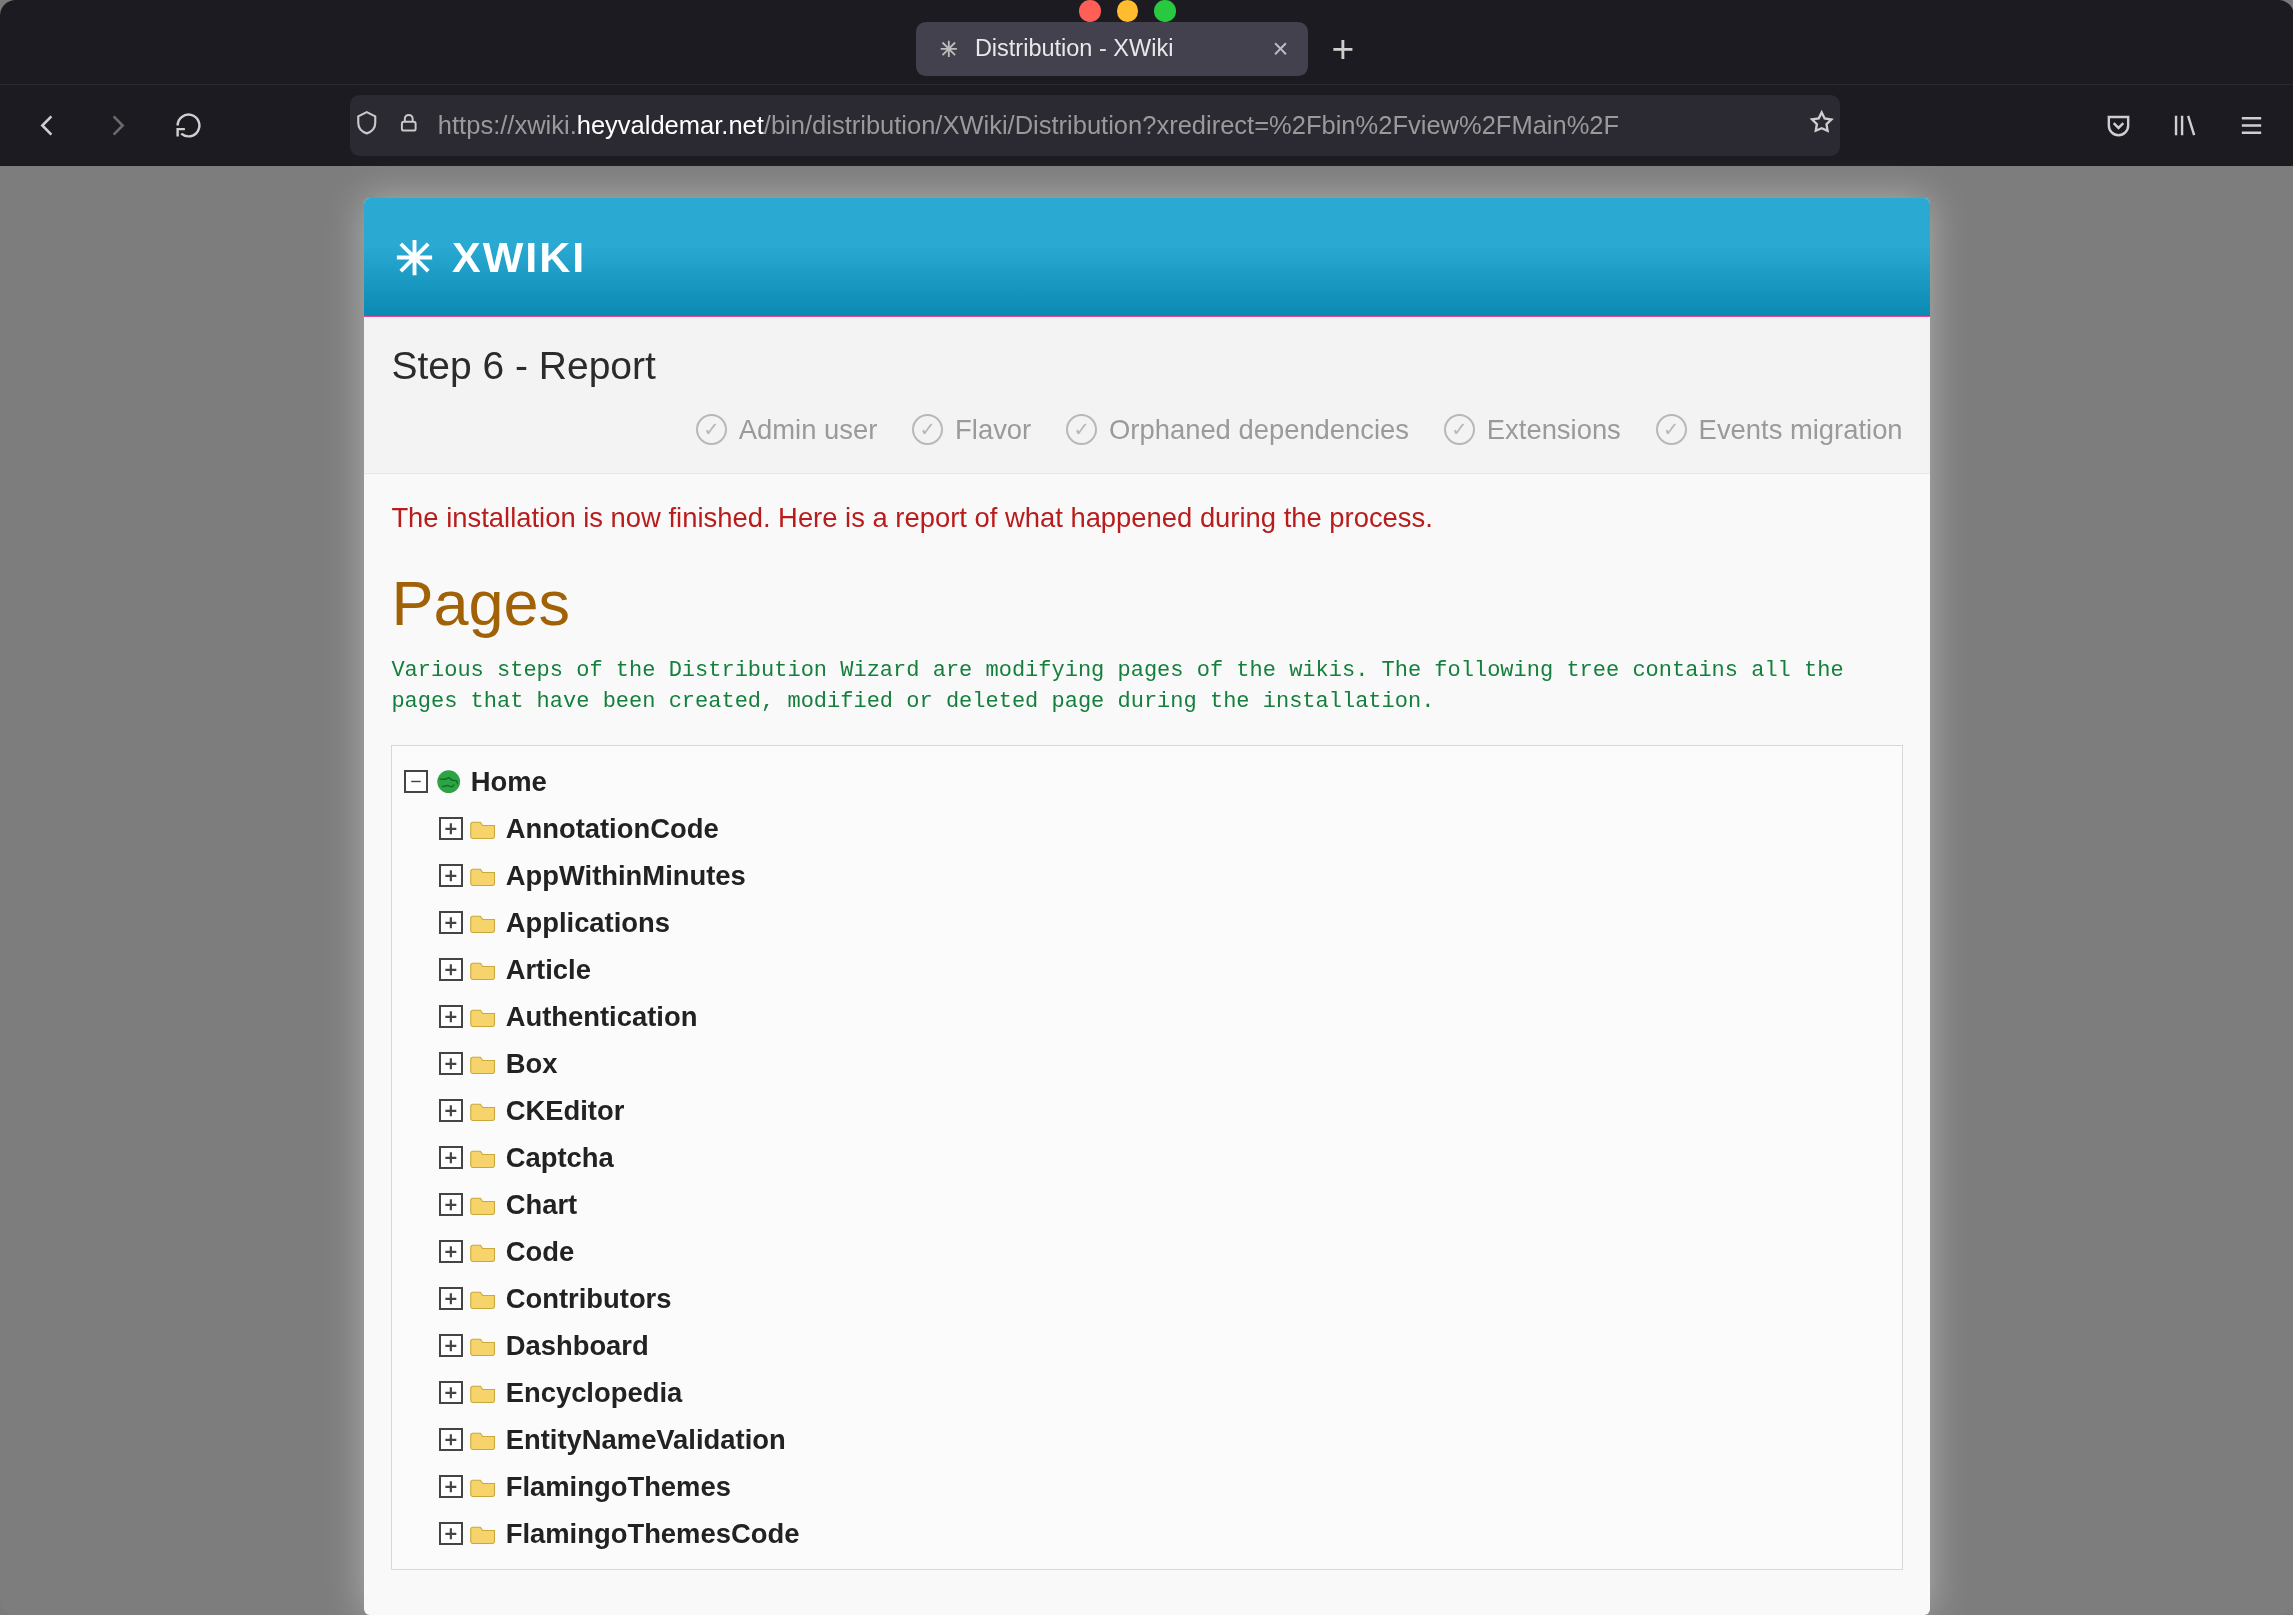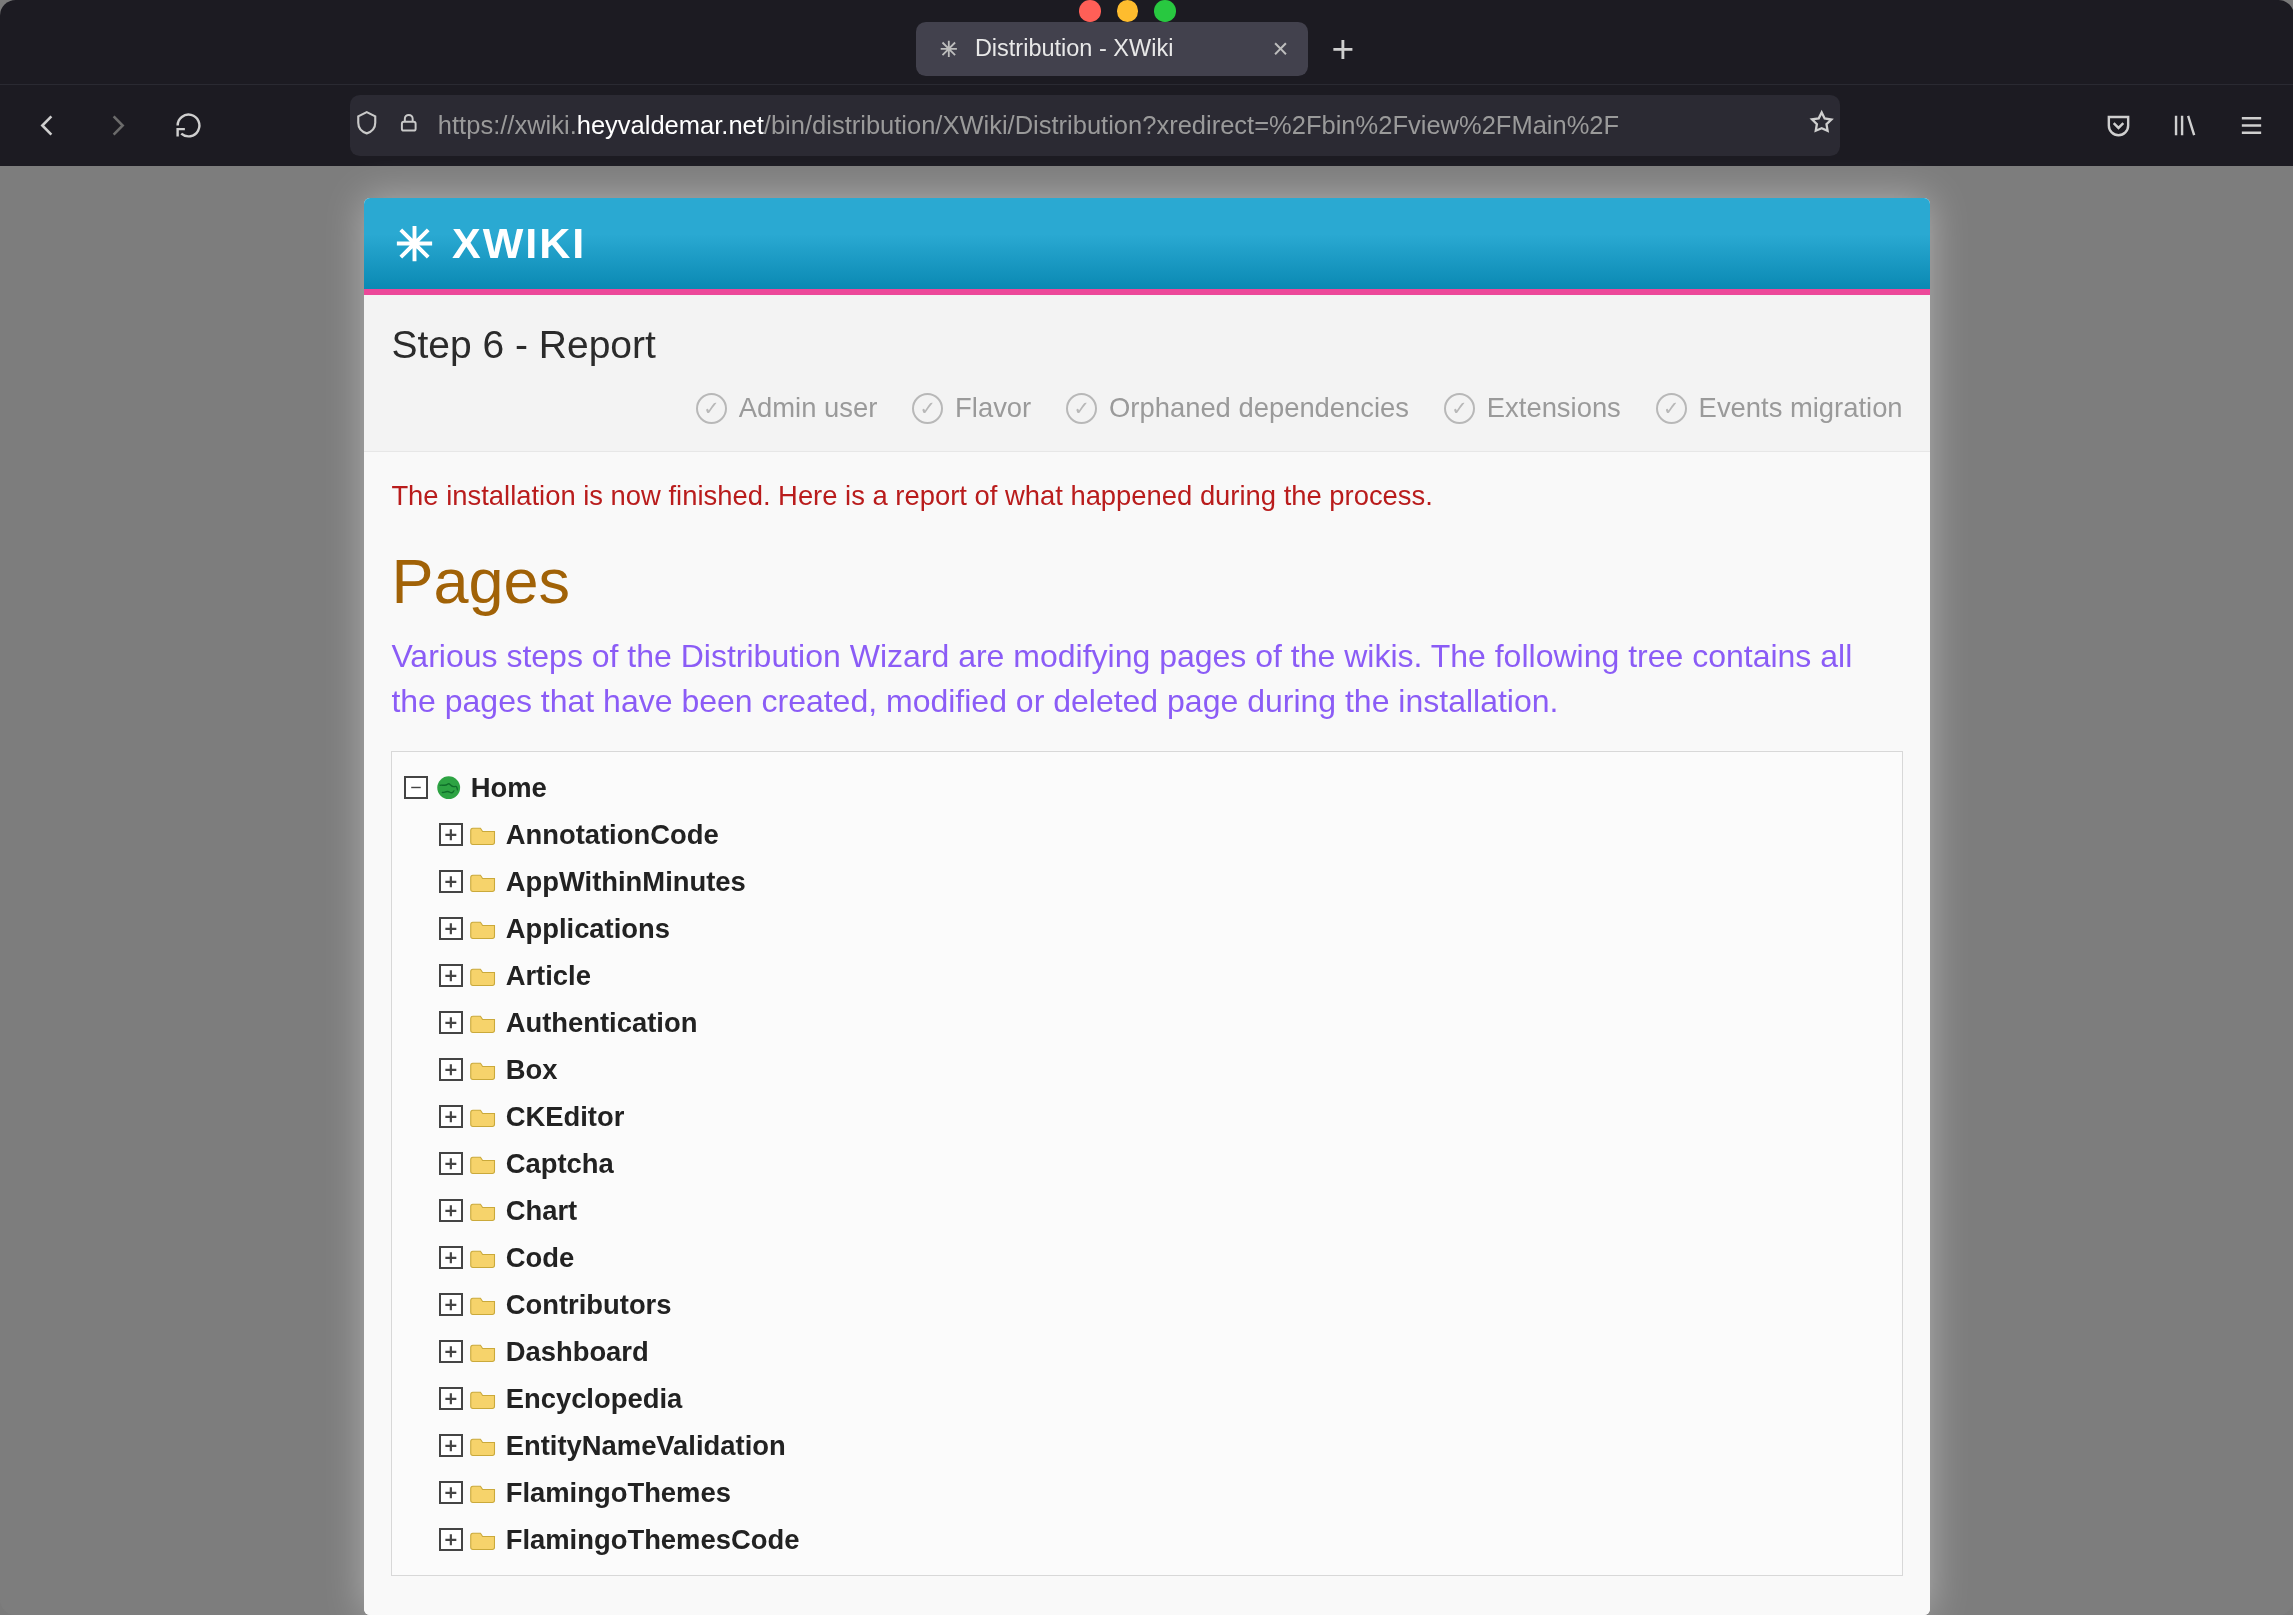--- a/index.html
+++ b/index.html
@@ -120,21 +120,21 @@
       align-items: center;
       gap: 13.7px;
       font-weight: 700;
       letter-spacing: 2px;
       font-size: 43px;
     }
     .logo svg { display: block; }
 
     .step-row {
       background: #f3f3f3;
-      border-top: 6px solid #ec4899;
+      border-top: 1px solid #ec4899;
       border-bottom: 1px solid #e7e7e7;
       padding: 27.4px 27.4px 27.4px 27.4px;
     }
     .step-title { font-size: 39px; font-weight: 400; color: #2b2b2b; }
     .wizard-steps {
       display: flex;
       justify-content: flex-end;
       gap: 35px;
       margin-top: 25.5px;
       color: #9a9a9a;
@@ -145,21 +145,21 @@
       width: 31px; height: 31px;
       border: 2.9px solid #b8b8b8; border-radius: 50%;
       display: inline-flex; align-items: center; justify-content: center;
       color: #b8b8b8;
       font-size: 19.6px;
     }
 
     .body-area { padding: 27.4px 27.4px 39px 27.4px; background: #f9f9f9; }
     .p1 { font-size: 27.4px; color: #b91c1c; }
     .h-pages { font-size: 63px; font-weight: 400; color: #a16207; margin: 33px 0 17.6px; font-family: Arial, Helvetica, sans-serif; }
-    .p2 { font-size: 32px; color: #8b5cf6; line-height: 1.4; }
+    .p2 { font-size: 22px; color: #15803d; line-height: 1.4; font-family: Liberation Mono, monospace; }
 
     .tree {
       margin-top: 27.4px;
       border: 1px solid #d8d8d8;
       background: #fbfbfb;
       padding: 11.8px 11.8px;
     }
     .tree-row { display: flex; align-items: center; height: 47px; gap: 7.8px; }
     .tree-row .lbl { font-size: 27.4px; font-weight: 700; color: #222; }
     .toggle {

